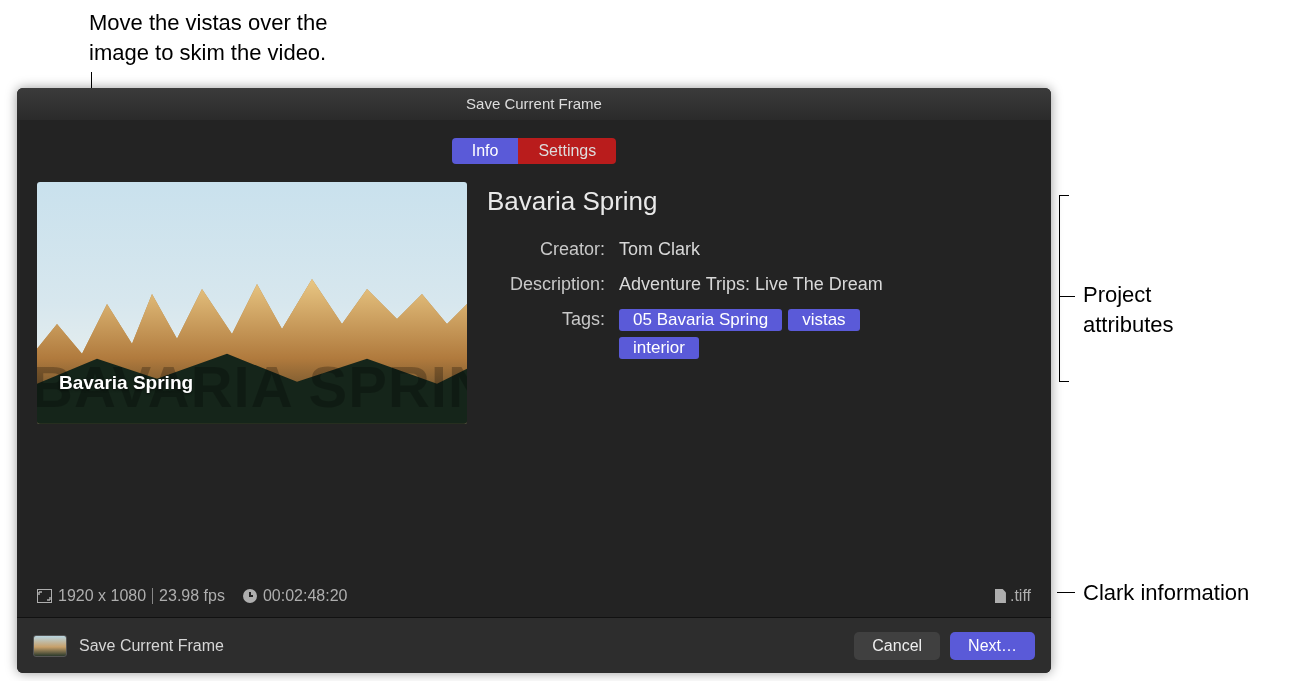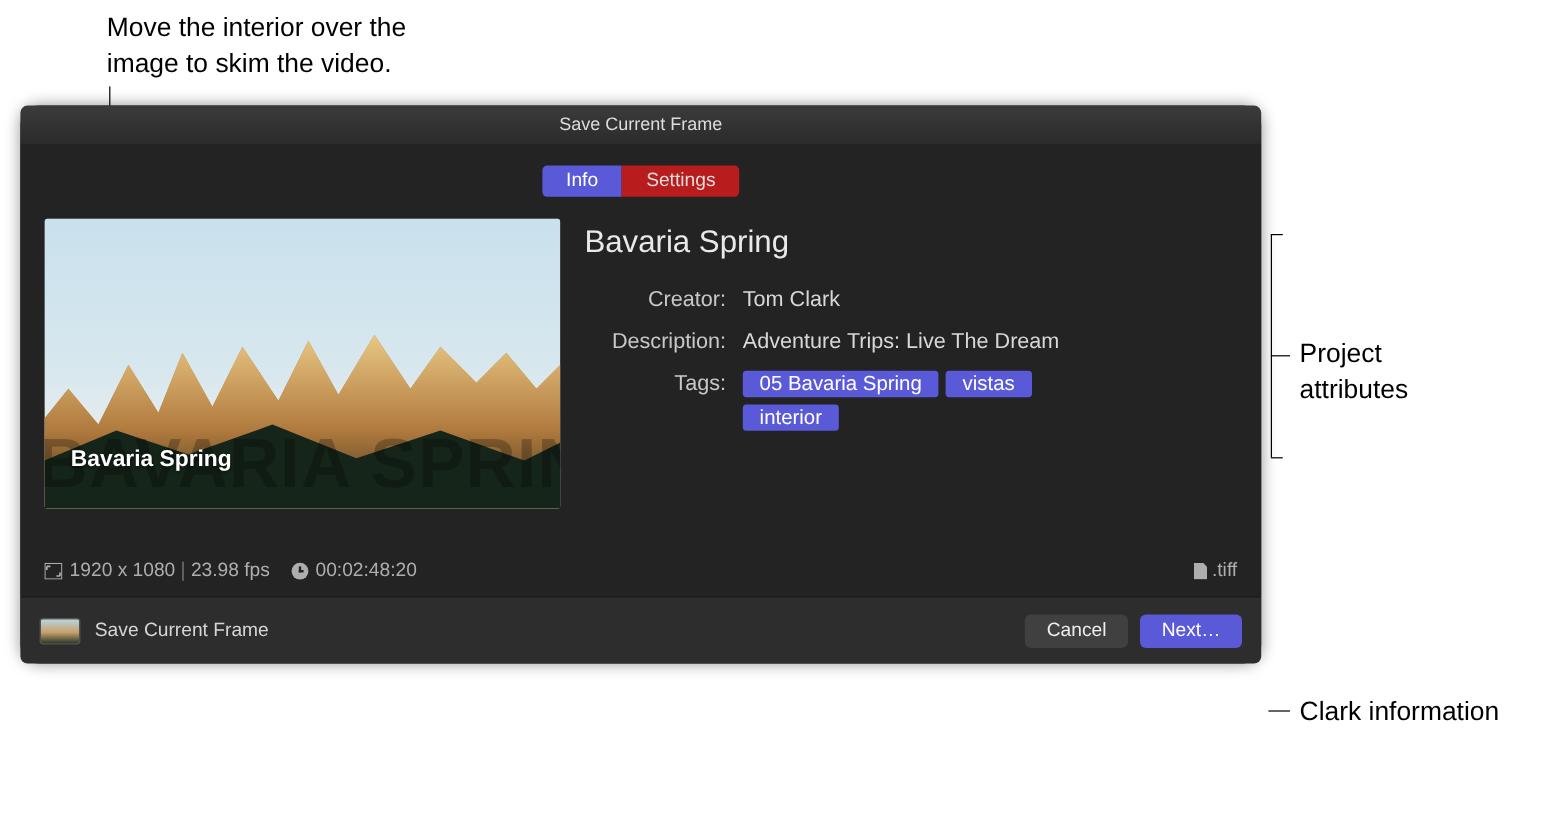--- a/index.html
+++ b/index.html
@@ -12,23 +12,23 @@
       font-size: 22px;
       color: #000;
     }
     .callout { position: absolute; line-height: 1.35; }
     .callout-line { position: absolute; background: #000; }
 
     
     .dialog {
       position: absolute;
       left: 17px; top: 88px;
-      width: 1034px; height: 465px;
+      width: 1034px; height: 585px;
       background: #1e1e1e;
-      border-radius: 16px;
+      border-radius: 6px;
       box-shadow: 0 0 12px rgba(0,0,0,0.4);
       color: #ccc;
       display: flex; flex-direction: column;
     }
     .titlebar {
       height: 32px;
       text-align: center;
       font-size: 15px;
       color: #ddd;
       line-height: 32px;
@@ -130,21 +130,21 @@
     .btn {
       font-size:16px; padding:5px 18px; border-radius:5px; margin-left:10px;
       background:#404040; color:#eee; border:none; cursor:pointer;
     }
     .btn.primary { background:#5a5ad8; color:#fff; }
   </style>
 </head>
 <body>
 
 <div class="callout" style="left:89px; top:8px;">
-  <div>Move the interior over the</div>
+  <div>Move the vistas over the</div>
   <div>image to skim the video.</div>
 </div>
 <div class="callout-line" style="left:91px; top:72px; width:1px; height:140px;"></div>
 
 <div class="callout" style="left:1083px; top:280px;">
   <div>Project</div>
   <div>attributes</div>
 </div>
 <div class="callout-line" style="left:1059px; top:195px; width:1px; height:186px;"></div>
 <div class="callout-line" style="left:1059px; top:195px; width:10px; height:1px;"></div>

